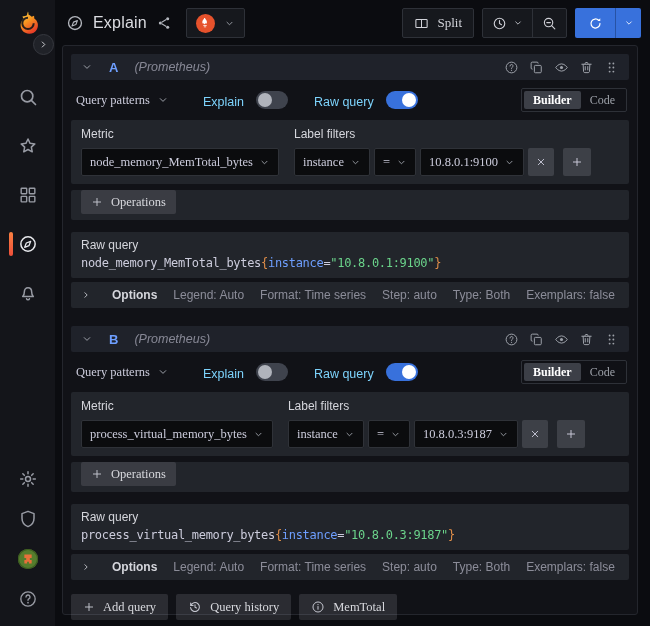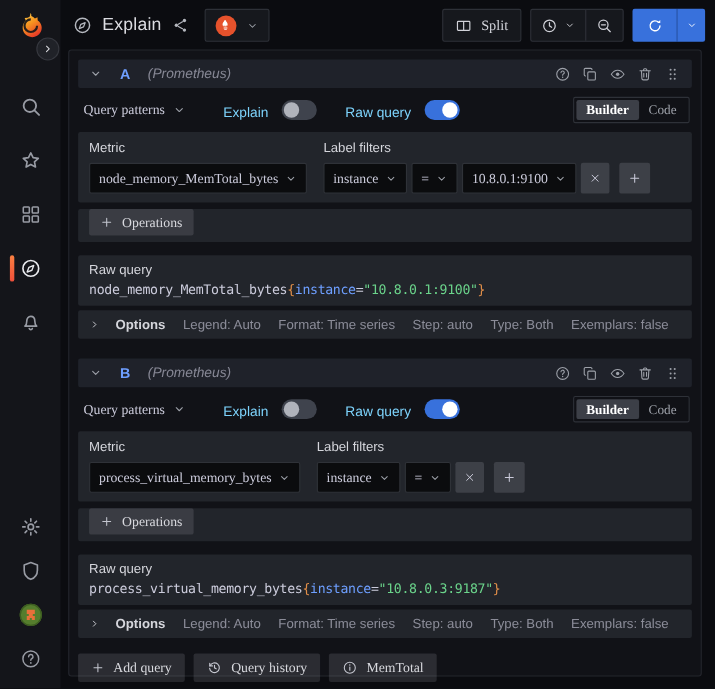--- a/index.html
+++ b/index.html
@@ -99,21 +99,21 @@
   .gray-btn .ic{color:#c4c6cf}
 
   .raw-panel{margin-top:12px;padding:7px 10px 8px}
   .raw-panel .field-label{margin-bottom:5px}
   .raw-code{display:block;font-family:"DejaVu Sans Mono",monospace;font-size:12px;line-height:13px;
     color:#ccccdc;letter-spacing:-.3px;white-space:nowrap}
   .c-brace{color:#e08e49}.c-label{color:#6e9fff}.c-eq{color:#ccccdc}.c-str{color:#6bd48b}
 
   .options-row{margin-top:4px;height:26px;display:flex;align-items:center;gap:16px;
     padding:0 10px;font-size:12px;cursor:pointer}
-  .options-row .lead{display:flex;align-items:center;gap:14px;color:#d5d6dc}
+  .options-row .lead{display:flex;align-items:center;gap:21px;color:#d5d6dc}
   .opt-label{font-weight:700;color:#d5d6dc}
   .opt-stat{color:rgba(204,204,220,.62)}
 
   .footer-row{margin-top:14px;display:flex;gap:8px}
   .footer-row .gray-btn{height:26px;padding:0 12px;font-size:12.5px}
 </style>
 </head>
 <body>
 
 <svg width="0" height="0" style="position:absolute" aria-hidden="true">
@@ -539,20 +539,26 @@
               <svg class="ic ic11">
                   <use href="#i-chev-d"></use>
                 </svg>
             </button>
             <button class="select f-op">
               <span>=</span>
               <svg class="ic ic11">
                   <use href="#i-chev-d"></use>
                 </svg>
             </button>
+            <button class="select f-val">
+              <span>10.8.0.3:9187</span>
+              <svg class="ic ic11">
+                  <use href="#i-chev-d"></use>
+                </svg>
+            </button>
             <button class="sq-btn">
                 <svg class="ic ic12">
                   <use href="#i-x"></use>
                 </svg>
               </button>
             <button class="sq-btn plus">
                 <svg class="ic ic12">
                   <use href="#i-plus"></use>
                 </svg>
               </button>

